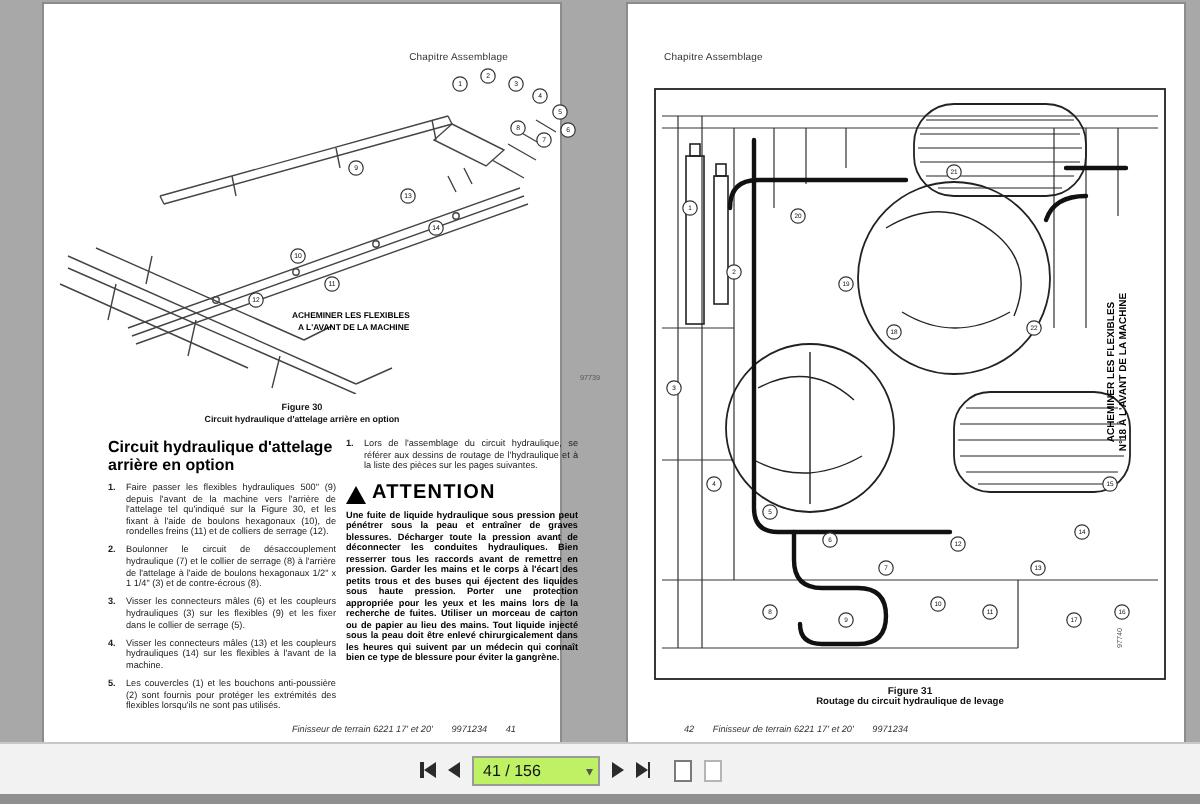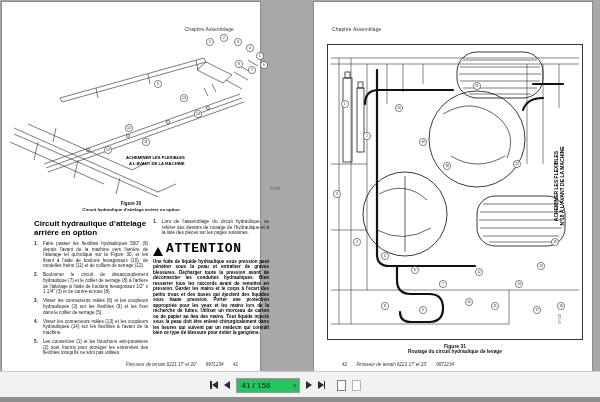--- a/index.html
+++ b/index.html
@@ -2,40 +2,40 @@
 <html><head>
 <meta charset="utf-8">
 <style>
   * { margin:0; padding:0; box-sizing:border-box; }
   html,body { width:600px; height:402px; }
   body { font-family:"Liberation Sans", sans-serif; background:#a8a8a8; }
   .screen { position:relative; width:600px; height:402px; background:#a8a8a8; overflow:hidden; }
 
   
   .page { position:absolute; top:2px; height:369px; background:#ffffff; box-shadow:0 0 0 1px #8c8c8c; }
-  .page-left  { left:2px;   width:258px; }
+  .page-left  { left:22px;   width:258px; }
   .page-right { left:314px; width:278px; }
 
   .chapter-header { position:absolute; font-size:5px; color:#333; letter-spacing:.1px; }
 
   
   .fig-caption { position:absolute; width:100%; text-align:center; font-weight:bold; color:#111; }
   .fig-label   { font-size:4.6px; }
   .fig-title   { font-size:4.4px; }
 
   .col { position:absolute; color:#1a1a1a; }
   .col h2 { font-size:8px; line-height:9px; font-weight:bold; color:#000; margin-bottom:4px; }
   .step { display:flex; font-size:4.6px; line-height:5.6px; margin-bottom:3.5px; text-align:justify; }
   .step .num { font-weight:bold; width:9px; flex:0 0 9px; }
   .step .txt { flex:1; }
 
   .warn-head { display:flex; align-items:flex-end; margin:5px 0 3px 0; }
   .warn-tri { width:0; height:0; border-left:5px solid transparent; border-right:5px solid transparent;
               border-bottom:9px solid #000; margin-right:3px; }
-  .warn-word { font-family:Liberation Mono, monospace; font-weight:bold; font-size:13px; letter-spacing:.6px; color:#000; }
+  .warn-word { font-family:Liberation Sans, sans-serif; font-weight:bold; font-size:10px; letter-spacing:.6px; color:#000; }
   .warn-body { font-size:4.6px; line-height:5.5px; font-weight:bold; text-align:justify; color:#000; }
 
   .page-footer { position:absolute; top:360px; font-style:italic; font-size:4.6px; color:#333; }
   .page-footer span { margin:0 4px; }
   .pf-right { right:18px; text-align:right; }
   .pf-left  { left:24px; }
 
   
   .frame { position:absolute; left:13px; top:42px; width:256px; height:296px; }
   .side-note { position:absolute; left:239px; top:268px; width:168px; transform:rotate(-90deg);
@@ -50,21 +50,21 @@
              border-top:1px solid #c8c8c8; }
   .bottom-strip { position:absolute; left:0; top:397px; width:600px; height:5px; background:#8f8f8f; }
 
   .navgrp { position:absolute; left:210px; top:0; height:26px; display:flex; align-items:center; gap:6px; }
   .navbtn { display:flex; align-items:center; cursor:default; }
   .tri-l { width:0; height:0; border-top:4px solid transparent; border-bottom:4px solid transparent;
            border-right:6px solid #2b2b2b; }
   .tri-r { width:0; height:0; border-top:4px solid transparent; border-bottom:4px solid transparent;
            border-left:6px solid #2b2b2b; }
   .bar { width:1.5px; height:8px; background:#2b2b2b; }
-  .pagebox { width:64px; height:15px; background:#22c55e; border:1px solid #9a9a9a; display:flex;
+  .pagebox { width:64px; height:15px; background:#bef264; border:1px solid #9a9a9a; display:flex;
              align-items:center; font-size:8px; color:#111; padding-left:5px; position:relative; }
   .pagebox .caret { position:absolute; right:2px; top:3px; font-size:7px; color:#555; }
   .viewdoc { width:9px; height:11px; border:1px solid #7a7a7a; background:#fff; position:relative; }
   .viewdoc.light { border-color:#b5b5b5; }
   .viewdoc .shadowpg { position:absolute; left:2px; top:2px; width:9px; height:11px; border:1px solid inherit;
                        border:1px solid #b5b5b5; background:#fff; z-index:-1; }
 
   .viewgrp { position:absolute; right:4px; top:0; height:26px; display:flex; align-items:center; gap:7px; }
   .vicon { width:9px; height:12px; border:1px solid #8a8a8a; background:#fff; position:relative; }
   .vicon .inner-line { position:absolute; left:1px; right:1px; top:4px; border-top:1px solid #8a8a8a; }

